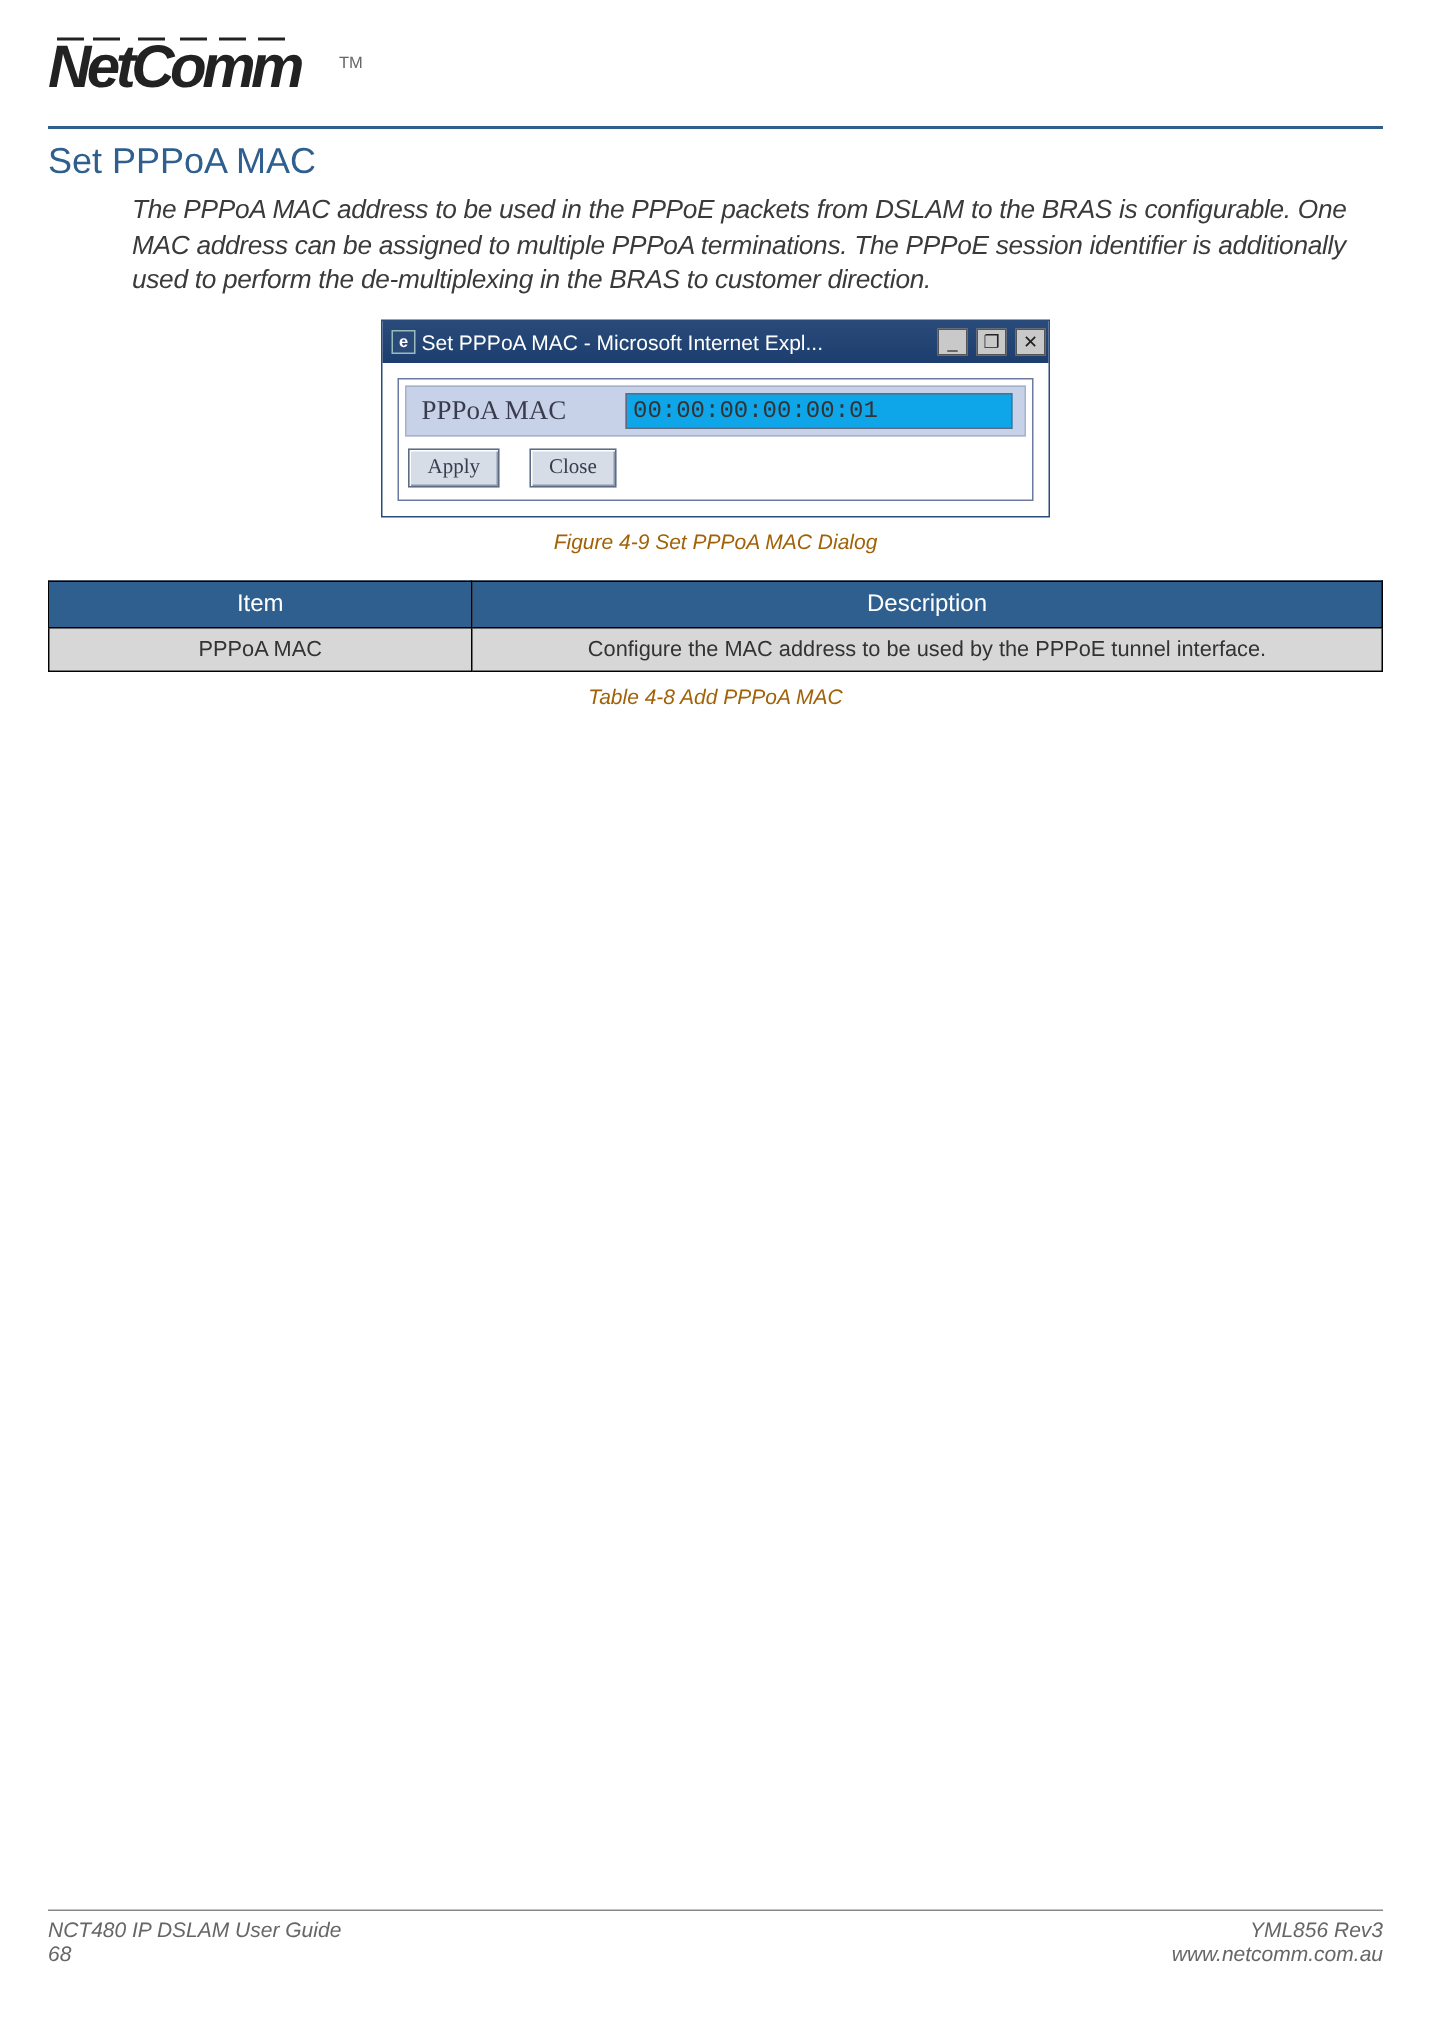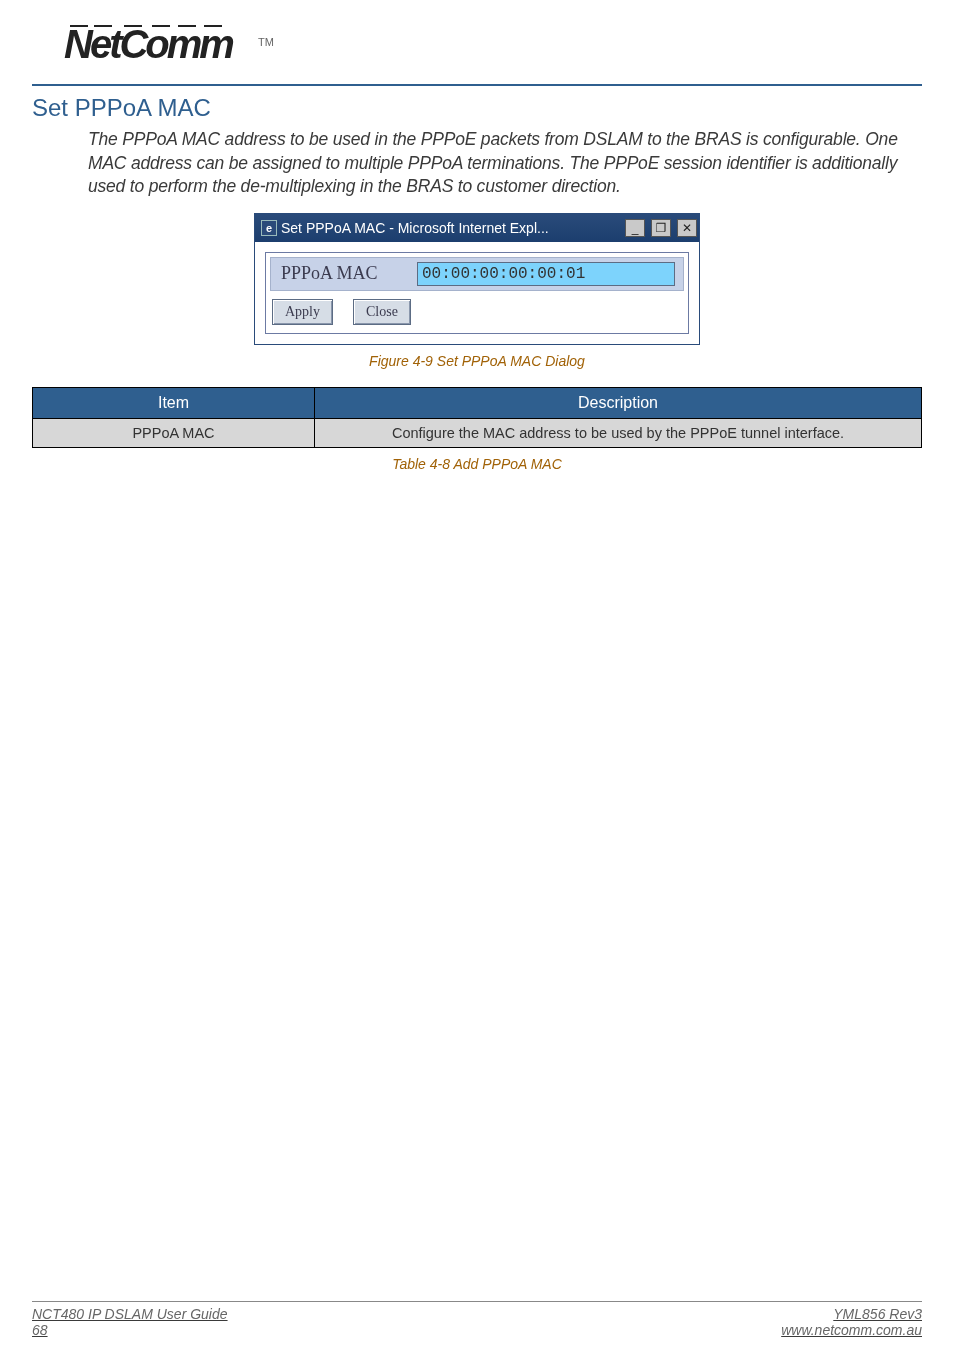--- a/index.html
+++ b/index.html
@@ -1,52 +1,52 @@
 <!DOCTYPE html>
 <html><head>
 <meta charset="utf-8">
 <style>
   * { margin: 0; padding: 0; box-sizing: border-box; }
   html, body { width: 954px; height: 1350px; font-family: Arial, Helvetica, sans-serif; background: #fff; color: #3a3a3a; }
   .page { width: 954px; height: 1350px; position: relative; padding: 18px 32px 0 32px; }
 
-  .logo-row { display: flex; align-items: flex-end; padding-bottom: 6px; margin-left: 32px; }
+  .logo-row { display: flex; align-items: flex-end; padding-bottom: 6px; }
   .logo-svg { display: block; }
 
   .hr-blue { height: 2px; background: #2f5f8f; margin-top: 4px; }
 
   .section-heading { color: #2f5f8f; font-size: 24px; font-weight: 400; font-family: Arial, sans-serif; margin-top: 8px; }
 
   .body-para { font-size: 17.5px; line-height: 1.35; color: #3a3a3a; margin: 6px 0 14px 56px; font-weight: 300; letter-spacing: -0.2px; font-style: italic; }
 
   .dialog-wrap { display: flex; justify-content: center; margin: 10px 0 4px 0; }
   .ie-dialog { width: 446px; border: 1px solid #2a4b7a; background: #fff; }
   .titlebar { height: 28px; background: linear-gradient(#2a4b7a,#1c3e6e); display: flex; align-items: center; padding: 0 2px 0 6px; gap: 4px; }
   .titlebar .tb-icon { width: 16px; height: 16px; background: #2a4b7a; display: inline-flex; align-items: center; justify-content: center; color:#fff; font-size:11px; font-weight:bold; border: 1px solid #9bb; }
   .titlebar .tb-title { color: #fff; font-size: 14px; flex: 1; font-family: "Tahoma", sans-serif; white-space: nowrap; overflow: hidden; }
   .tb-btn { width: 20px; height: 18px; background: #c9c9c9; border: 1px solid #555; margin-left: 2px; display: inline-flex; align-items: center; justify-content: center; font-size: 12px; font-family: "Tahoma", sans-serif; color:#222; }
 
   .dlg-body { padding: 10px; }
   .dlg-panel { border: 1px solid #6c7aa3; background: #fff; padding: 4px; }
   .dlg-row { background: #c7d2e8; display: flex; align-items: center; height: 34px; border: 1px solid #a5b2cc; }
   .dlg-label { font-family: Georgia, "Times New Roman", serif; font-size: 18px; color: #3b3b4f; padding: 0 10px; flex: 0 0 146px; }
   .dlg-input { flex: 1; margin-right: 8px; }
-  .dlg-input input { width: 100%; height: 24px; font-family: "Courier New", monospace; font-size: 16px; border: 1px solid #5c6c84; background: #7dd3fc; padding: 0 4px; color:#333; }
+  .dlg-input input { width: 100%; height: 24px; font-family: "Courier New", monospace; font-size: 16px; border: 1px solid #5c6c84; background: #0ea5e9; padding: 0 4px; color:#333; }
   .dlg-buttons { display:flex; gap:20px; padding: 8px 2px 4px 2px; }
   .win-btn { height: 26px; padding: 0 12px; background: #d6dde6; border: 1px solid #5c6c84; font-size: 14px; font-family: Georgia, serif; color:#3b3b4f; box-shadow: 1px 1px 0 #fff inset, -1px -1px 0 #8a97ac inset; cursor: pointer; }
 
   .caption { text-align: center; font-style: italic; color: #a16207; font-size: 14px; margin: 8px 0 18px 0; }
 
   .info-table { width: 100%; border-collapse: collapse; }
   .info-table th, .info-table td { border: 1.5px solid #000; text-align: center; vertical-align: middle; }
   .info-table th { background: #2f5f8f; color: #fff; font-size: 16px; font-weight: 400; padding: 6px 10px; }
   .info-table td { background: #d7d7d7; font-size: 14.5px; padding: 6px 10px; color:#333; }
   .info-table .col1 { width: 282px; font-weight: 400; }
 
-  .footer { position: absolute; left: 32px; right: 32px; bottom: 12px; text-decoration: underline; }
+  .footer { position: absolute; left: 32px; right: 32px; bottom: 40px; }
   .footer .ft-rule { height: 1px; background: #888; margin-bottom: 4px; }
   .footer .ft-row { display: flex; justify-content: space-between; font-style: italic; color: #666; font-size: 14px; }
 </style>
 </head>
 <body>
 <div class="page">
 
   <div class="logo-row">
     <svg class="logo-svg" width="190" height="56" viewBox="0 0 190 56">
       <g>

